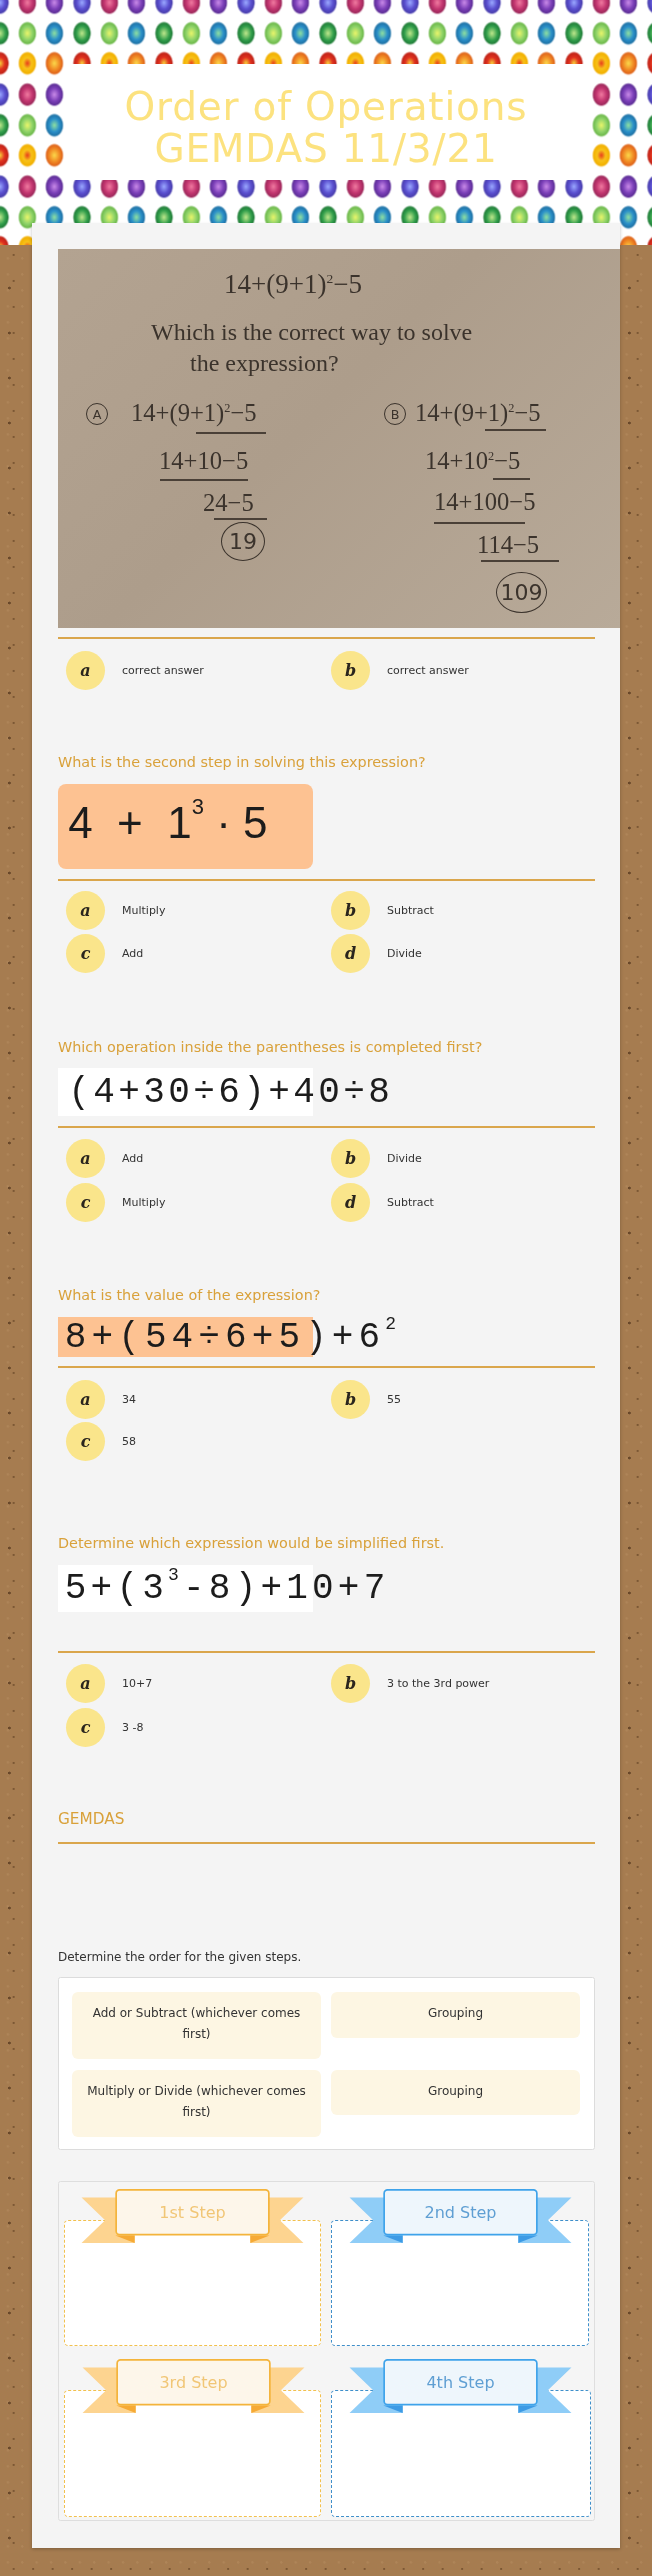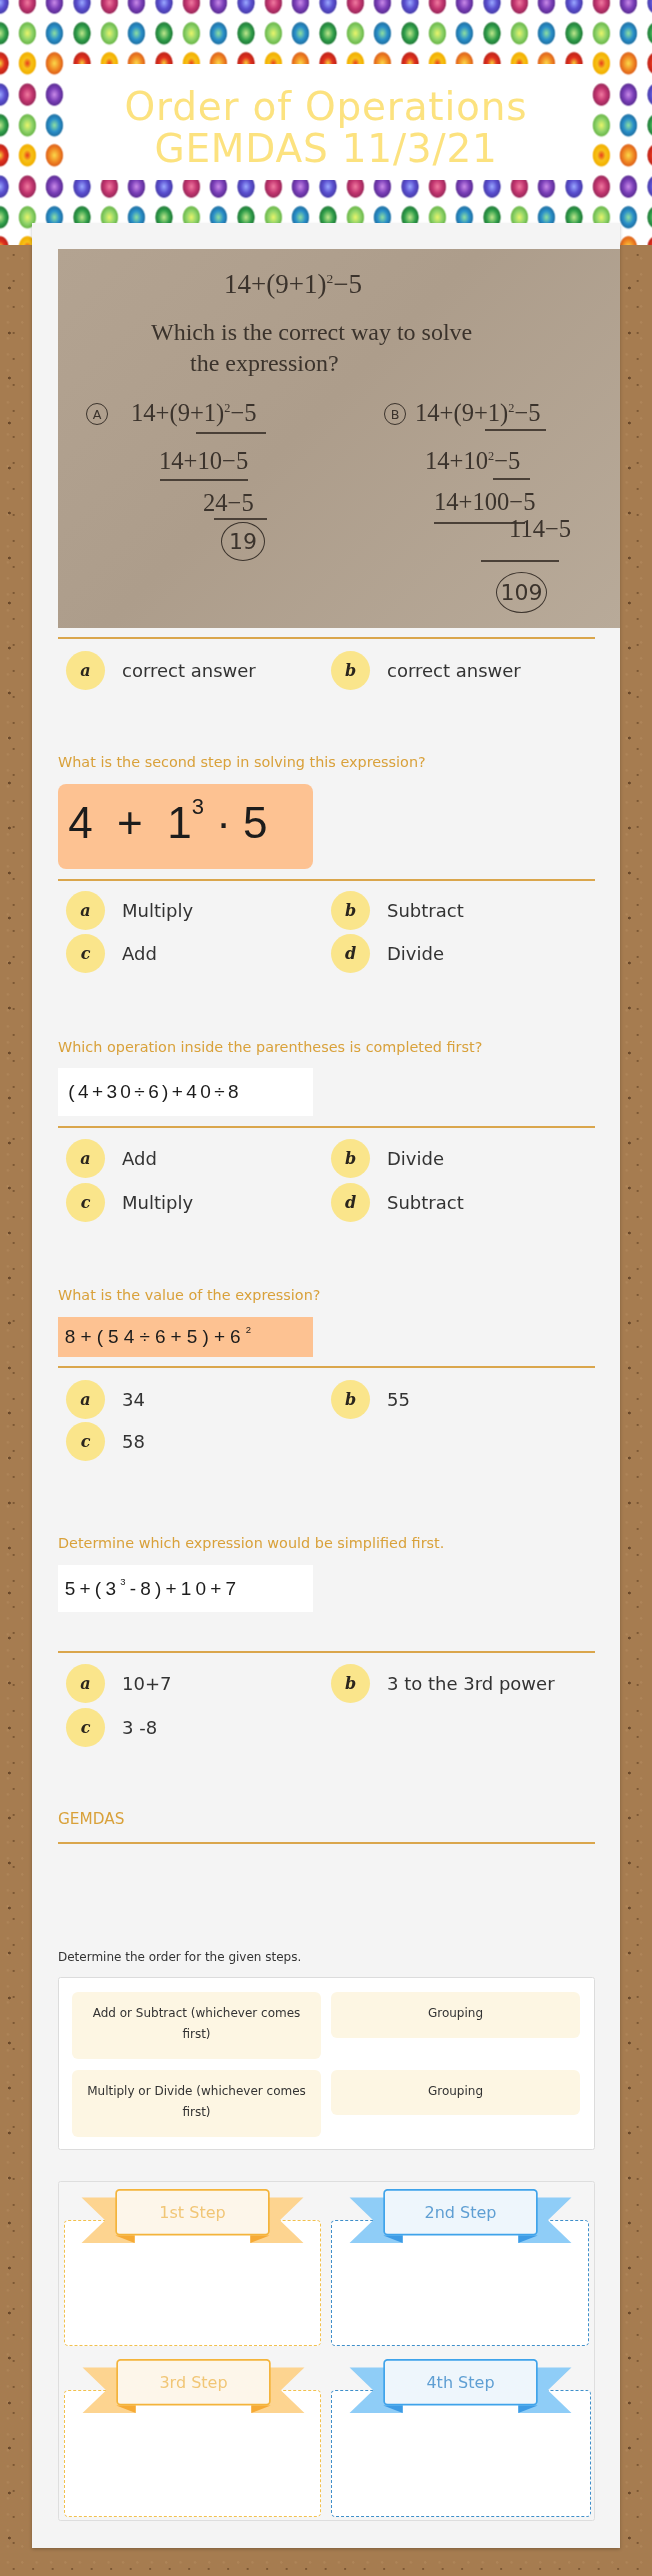--- a/index.html
+++ b/index.html
@@ -40,25 +40,25 @@
   .uline{position:absolute;height:1.7px;background:#4a4037;}
   .ring{position:absolute;border:1.7px solid #3b332c;border-radius:50%;box-sizing:border-box;display:flex;align-items:center;justify-content:center;}
   .marker{position:absolute;width:22px;height:22px;border:1.3px solid #3b332c;border-radius:50%;box-sizing:border-box;display:flex;align-items:center;justify-content:center;font-size:12.7px;}
   
   .hr{position:absolute;left:58px;width:537px;height:1.7px;background:#daa64c;}
   .qtext{position:absolute;left:58px;font-size:14.4px;line-height:20.4px;color:#d9a13a;white-space:nowrap;}
   .expr{position:absolute;left:58px;width:255px;display:flex;align-items:center;box-sizing:border-box;padding-left:10.2px;color:#1c1c1c;white-space:pre;}
   .expr.orange{background:#fdc292;}
   .expr.white{background:#fff;}
   .expr.sans{font-family:"Liberation Sans",sans-serif;font-size:44px;border-radius:8px;}
-  .expr.serif{font-family:Liberation Sans, sans-serif;font-size:19px;}
+  .expr.serif{font-family:Liberation Mono, monospace;font-size:36px;}
   .ans{position:absolute;height:39px;display:flex;align-items:center;cursor:pointer;}
   .badge{width:39px;height:39px;border-radius:50%;background:#fae58b;display:flex;align-items:center;justify-content:center;
     font-family:"DejaVu Serif",serif;font-style:italic;font-weight:bold;font-size:16px;color:#2a251d;flex:none;}
-  .ans-text{margin-left:17px;font-size:18px;color:#333;white-space:nowrap;}
+  .ans-text{margin-left:17px;font-size:11px;color:#333;white-space:nowrap;}
   
   .sort-prompt{position:absolute;left:58px;top:1949px;font-size:12px;line-height:17px;color:#333;}
   .sort-box{position:absolute;left:58px;top:1977px;width:537px;height:173px;background:#fff;border:0.8px solid #dcdcdc;border-radius:2.5px;box-sizing:border-box;}
   .sort-item{position:absolute;width:249px;background:#fdf6e3;border-radius:6px;box-sizing:border-box;padding:11px 12px;text-align:center;font-size:12px;line-height:21px;color:#333;cursor:grab;}
   .steps-box{position:absolute;left:58px;top:2181px;width:537px;height:340px;background:#f5f5f5;border:0.8px solid #dedede;border-radius:2.5px;box-sizing:border-box;}
   .drop{position:absolute;background:#fff;border-radius:4.2px;box-sizing:border-box;}
   .drop.y{border:1.7px dashed #f2c04d;}
   .drop.b{border:1.7px dashed #3f8fca;}
   .ribbon{position:absolute;width:223px;height:54px;}
   .ribbon-label{position:absolute;top:0;left:34px;width:155px;height:47px;display:flex;align-items:center;justify-content:center;font-size:16px;}
@@ -96,21 +96,21 @@
 
   <div class="marker" style="left:326px;top:154px;">
       <span>B</span>
     </div>
   <div class="ph" style="left:357px;top:152px;font-size:24.6px;"><span>14+(9+1)</span><sup>2</sup><span>−5</span></div>
   <div class="uline" style="left:427px;top:180px;width:61px;"></div>
   <div class="ph" style="left:367px;top:200px;font-size:24.6px;"><span>14+10</span><sup>2</sup><span>−5</span></div>
   <div class="uline" style="left:435px;top:229px;width:37px;"></div>
   <div class="ph" style="left:376px;top:241px;font-size:24.6px;">14+100−5</div>
   <div class="uline" style="left:376px;top:273px;width:91px;"></div>
-  <div class="ph" style="left:419px;top:268px;font-size:24.6px;margin-left:32px;">114−5</div>
+  <div class="ph" style="left:419px;top:284px;font-size:24.6px;">114−5</div>
   <div class="uline" style="left:423px;top:311px;width:78px;"></div>
   <div class="ring" style="left:438px;top:323px;width:51px;height:41px;font-size:22px;">
       <span>109</span>
     </div>
 </div>
 
 <div class="hr" style="top:637px;"></div>
 <div class="ans" style="left:66px;top:651px;">
   <span class="badge">a</span>
   <span class="ans-text">correct answer</span>

